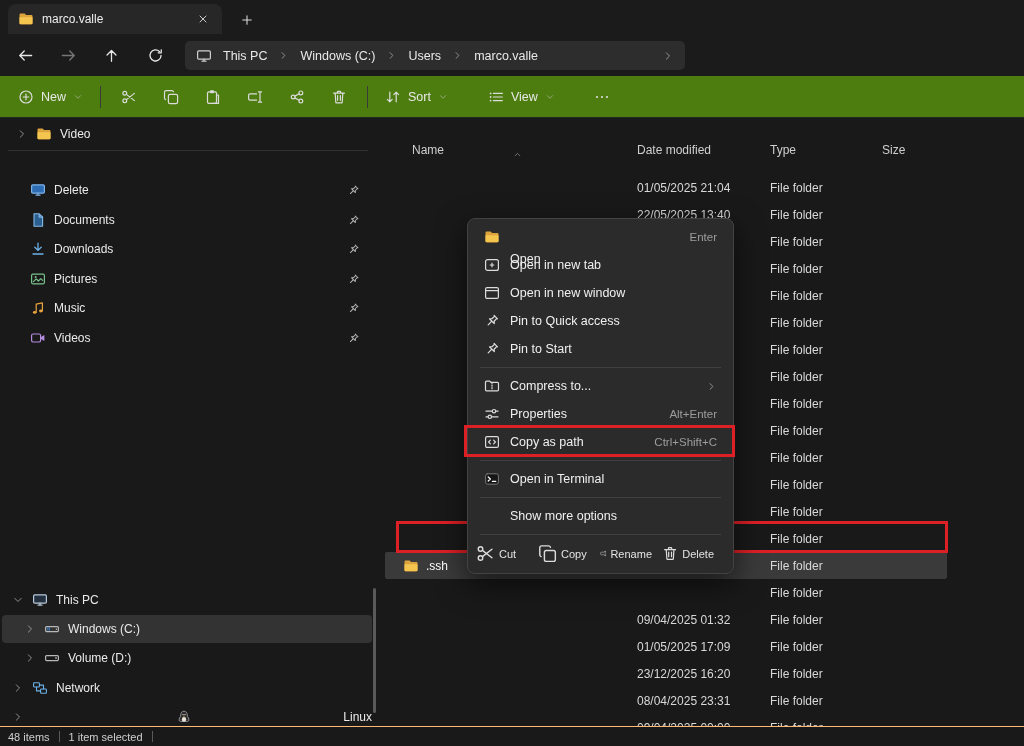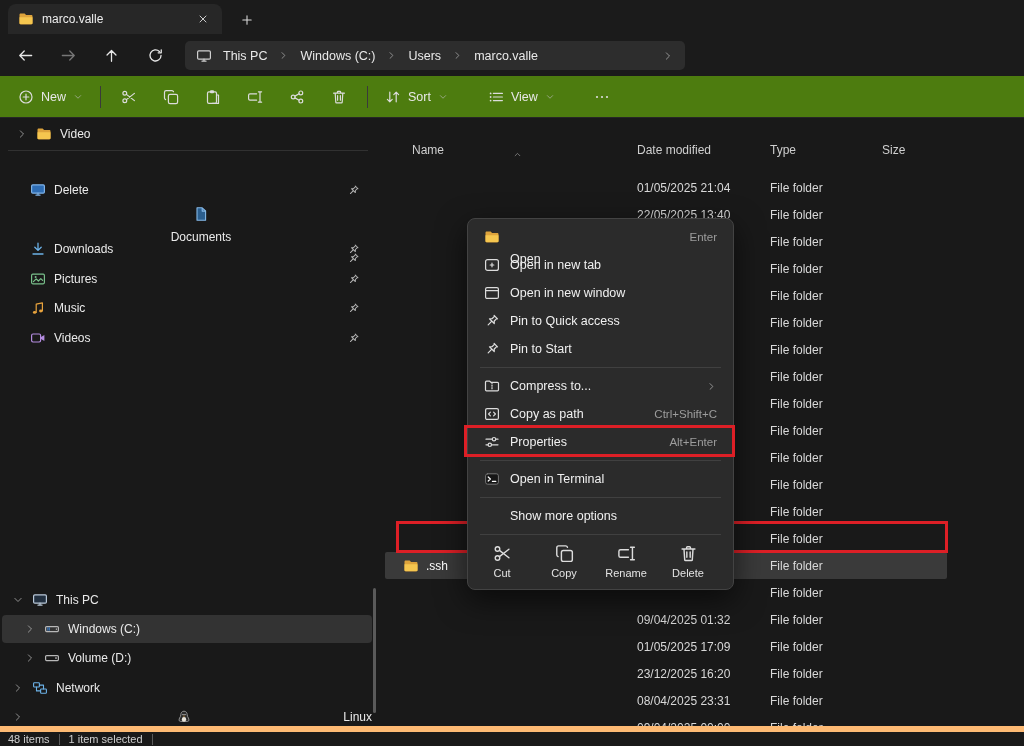--- a/index.html
+++ b/index.html
@@ -56,34 +56,34 @@
   .sortcaret{position:absolute;left:128px;top:0;width:9px;height:9px;display:inline-flex;opacity:.8;}
   .rows{position:absolute;top:28px;left:0;right:0;bottom:0;}
   .frow{position:absolute;left:0;width:562px;height:27px;display:flex;align-items:center;font-size:12px;color:#d8d8d8;border-radius:2px;}
   .frow.sel{background:#3a3a3a;}
   .c-name{width:245px;display:flex;align-items:center;gap:7px;padding-left:18px;box-sizing:border-box;color:#fff;}
   .c-date{width:132px;padding-left:7px;box-sizing:border-box;}
   .c-type{width:113px;padding-left:8px;box-sizing:border-box;}
   .c-size{width:72px;padding-left:7px;box-sizing:border-box;}
 
   
-  .statusbar{position:absolute;left:0;right:0;bottom:0;height:20px;background:#191919;border-top:6px solid #fdba74;
+  .statusbar{position:absolute;left:0;right:0;bottom:0;height:20px;background:#191919;border-top:1px solid #fdba74;
     display:flex;align-items:center;padding-left:8px;font-size:11px;color:#cfcfcf;box-sizing:border-box;}
   .sb-sep{width:1px;height:11px;background:#5a5a5a;margin:0 9px;}
 
   
   .ctx{position:absolute;left:467px;top:218px;width:267px;background:#2b2b2b;border:1px solid #434343;
     border-radius:8px;box-shadow:0 10px 30px rgba(0,0,0,.6);padding:4px 0;z-index:10;box-sizing:border-box;}
   .ctx-item{height:28px;display:flex;align-items:center;gap:10px;margin:0 4px;padding:0 12px;border-radius:4px;font-size:12.5px;color:#f0f0f0;}
   .ctx-item.bold .ctx-label{font-weight:normal;margin-top:44px;}
   .sc{margin-left:auto;color:#9d9d9d;font-size:11.5px;white-space:nowrap;}
   .sub{margin-left:auto;width:11px;height:11px;display:inline-flex;opacity:.85;}
   .ctx-sep{height:1px;background:#404040;margin:4px 12px;}
   .ctx-actions{display:flex;gap:10px;padding:5px 8px 6px;}
-  .act{width:52px;display:flex;flex-direction:column;align-items:center;gap:4px;font-size:11px;color:#e3e3e3;}
+  .act{width:52px;display:flex;flex-direction:row;align-items:center;gap:4px;font-size:11px;color:#e3e3e3;}
   .act .ico19{width:19px;height:19px;display:inline-flex;}
 
   
   .ann{position:absolute;border:3px solid #dd1f26;box-sizing:border-box;}
   .ann-row{left:396px;top:521px;width:552px;height:32px;z-index:5;}
   .ann-props{left:464px;top:425px;width:271px;height:32px;z-index:20;}
 
   
   .ico16{width:16px;height:16px;display:inline-flex;flex:none;}
   .ico14{width:14px;height:14px;display:inline-flex;flex:none;}
@@ -323,21 +323,21 @@
           </span>
           <span class="side-label">Delete</span>
           <span class="pin">
             <svg viewBox="0 0 16 16" fill="none" stroke="#dcdcdc" stroke-width="1.2" stroke-linecap="round" stroke-linejoin="round">
               <g transform="rotate(45 8 8)">
                 <path d="M5.6 2.6h4.8M6.4 2.6v3.8l-1.8 1.8h6.8L9.6 6.4V2.6M8 8.2v5.2"></path>
               </g>
             </svg>
           </span>
         </div>
-        <div class="side-item" style="top: 88px; padding-left: 28px; flex-direction: column;">
+        <div class="side-item" style="top: 88px; padding-left: 28px;">
           <span class="ico16">
             <svg viewBox="0 0 16 16" fill="none" stroke="#85b9e8" stroke-width="1.1" stroke-linejoin="round">
               <path d="M4 1.8h5.2L12.6 5v9.2H4z" fill="#2b5f8f"></path>
               <path d="M9.2 1.9v3.2h3.3"></path>
             </svg>
           </span>
           <span class="side-label">Documents</span>
           <span class="pin">
             <svg viewBox="0 0 16 16" fill="none" stroke="#dcdcdc" stroke-width="1.2" stroke-linecap="round" stroke-linejoin="round">
               <g transform="rotate(45 8 8)">
@@ -717,37 +717,37 @@
         <span class="ctx-label">Compress to...</span>
         <span class="sub">
           <svg viewBox="0 0 16 16" fill="none" stroke="#bdbdbd" stroke-width="1.2" stroke-linecap="round" stroke-linejoin="round">
             <path d="M5.8 3.8L10 8l-4.2 4.2"></path>
           </svg>
         </span>
       </div>
       <div class="ctx-item">
         <span class="ico16">
           <svg viewBox="0 0 16 16" fill="none" stroke="#dcdcdc" stroke-width="1.2" stroke-linecap="round" stroke-linejoin="round">
-            <rect x="1.6" y="2.6" width="12.8" height="10.8" rx="1.5"></rect>
-            <path d="M6.4 6.2L4.6 8l1.8 1.8M9.6 6.2L11.4 8 9.6 9.8"></path>
-          </svg>
-        </span>
-        <span class="ctx-label">Copy as path</span>
-        <span class="sc">Ctrl+Shift+C</span>
-      </div>
-      <div class="ctx-item">
-        <span class="ico16">
-          <svg viewBox="0 0 16 16" fill="none" stroke="#dcdcdc" stroke-width="1.2" stroke-linecap="round" stroke-linejoin="round">
             <path d="M2 5.2h6.2M12 5.2h2M2 10.8h2M7.8 10.8H14"></path>
             <circle cx="10" cy="5.2" r="1.7"></circle>
             <circle cx="5.8" cy="10.8" r="1.7"></circle>
           </svg>
         </span>
         <span class="ctx-label">Properties</span>
         <span class="sc">Alt+Enter</span>
+      </div>
+      <div class="ctx-item">
+        <span class="ico16">
+          <svg viewBox="0 0 16 16" fill="none" stroke="#dcdcdc" stroke-width="1.2" stroke-linecap="round" stroke-linejoin="round">
+            <rect x="1.6" y="2.6" width="12.8" height="10.8" rx="1.5"></rect>
+            <path d="M6.4 6.2L4.6 8l1.8 1.8M9.6 6.2L11.4 8 9.6 9.8"></path>
+          </svg>
+        </span>
+        <span class="ctx-label">Copy as path</span>
+        <span class="sc">Ctrl+Shift+C</span>
       </div>
       <div class="ctx-sep"></div>
       <div class="ctx-item">
         <span class="ico16">
           <svg viewBox="0 0 16 16" fill="none" stroke-linecap="round" stroke-linejoin="round">
             <rect x="1.6" y="2.8" width="12.8" height="10.4" rx="2" fill="#161616" stroke="#777" stroke-width="1"></rect>
             <path d="M4.2 6l2.2 2-2.2 2" stroke="#fff" stroke-width="1.2"></path>
             <path d="M8.4 10.4h3.4" stroke="#fff" stroke-width="1.2"></path>
           </svg>
         </span>

